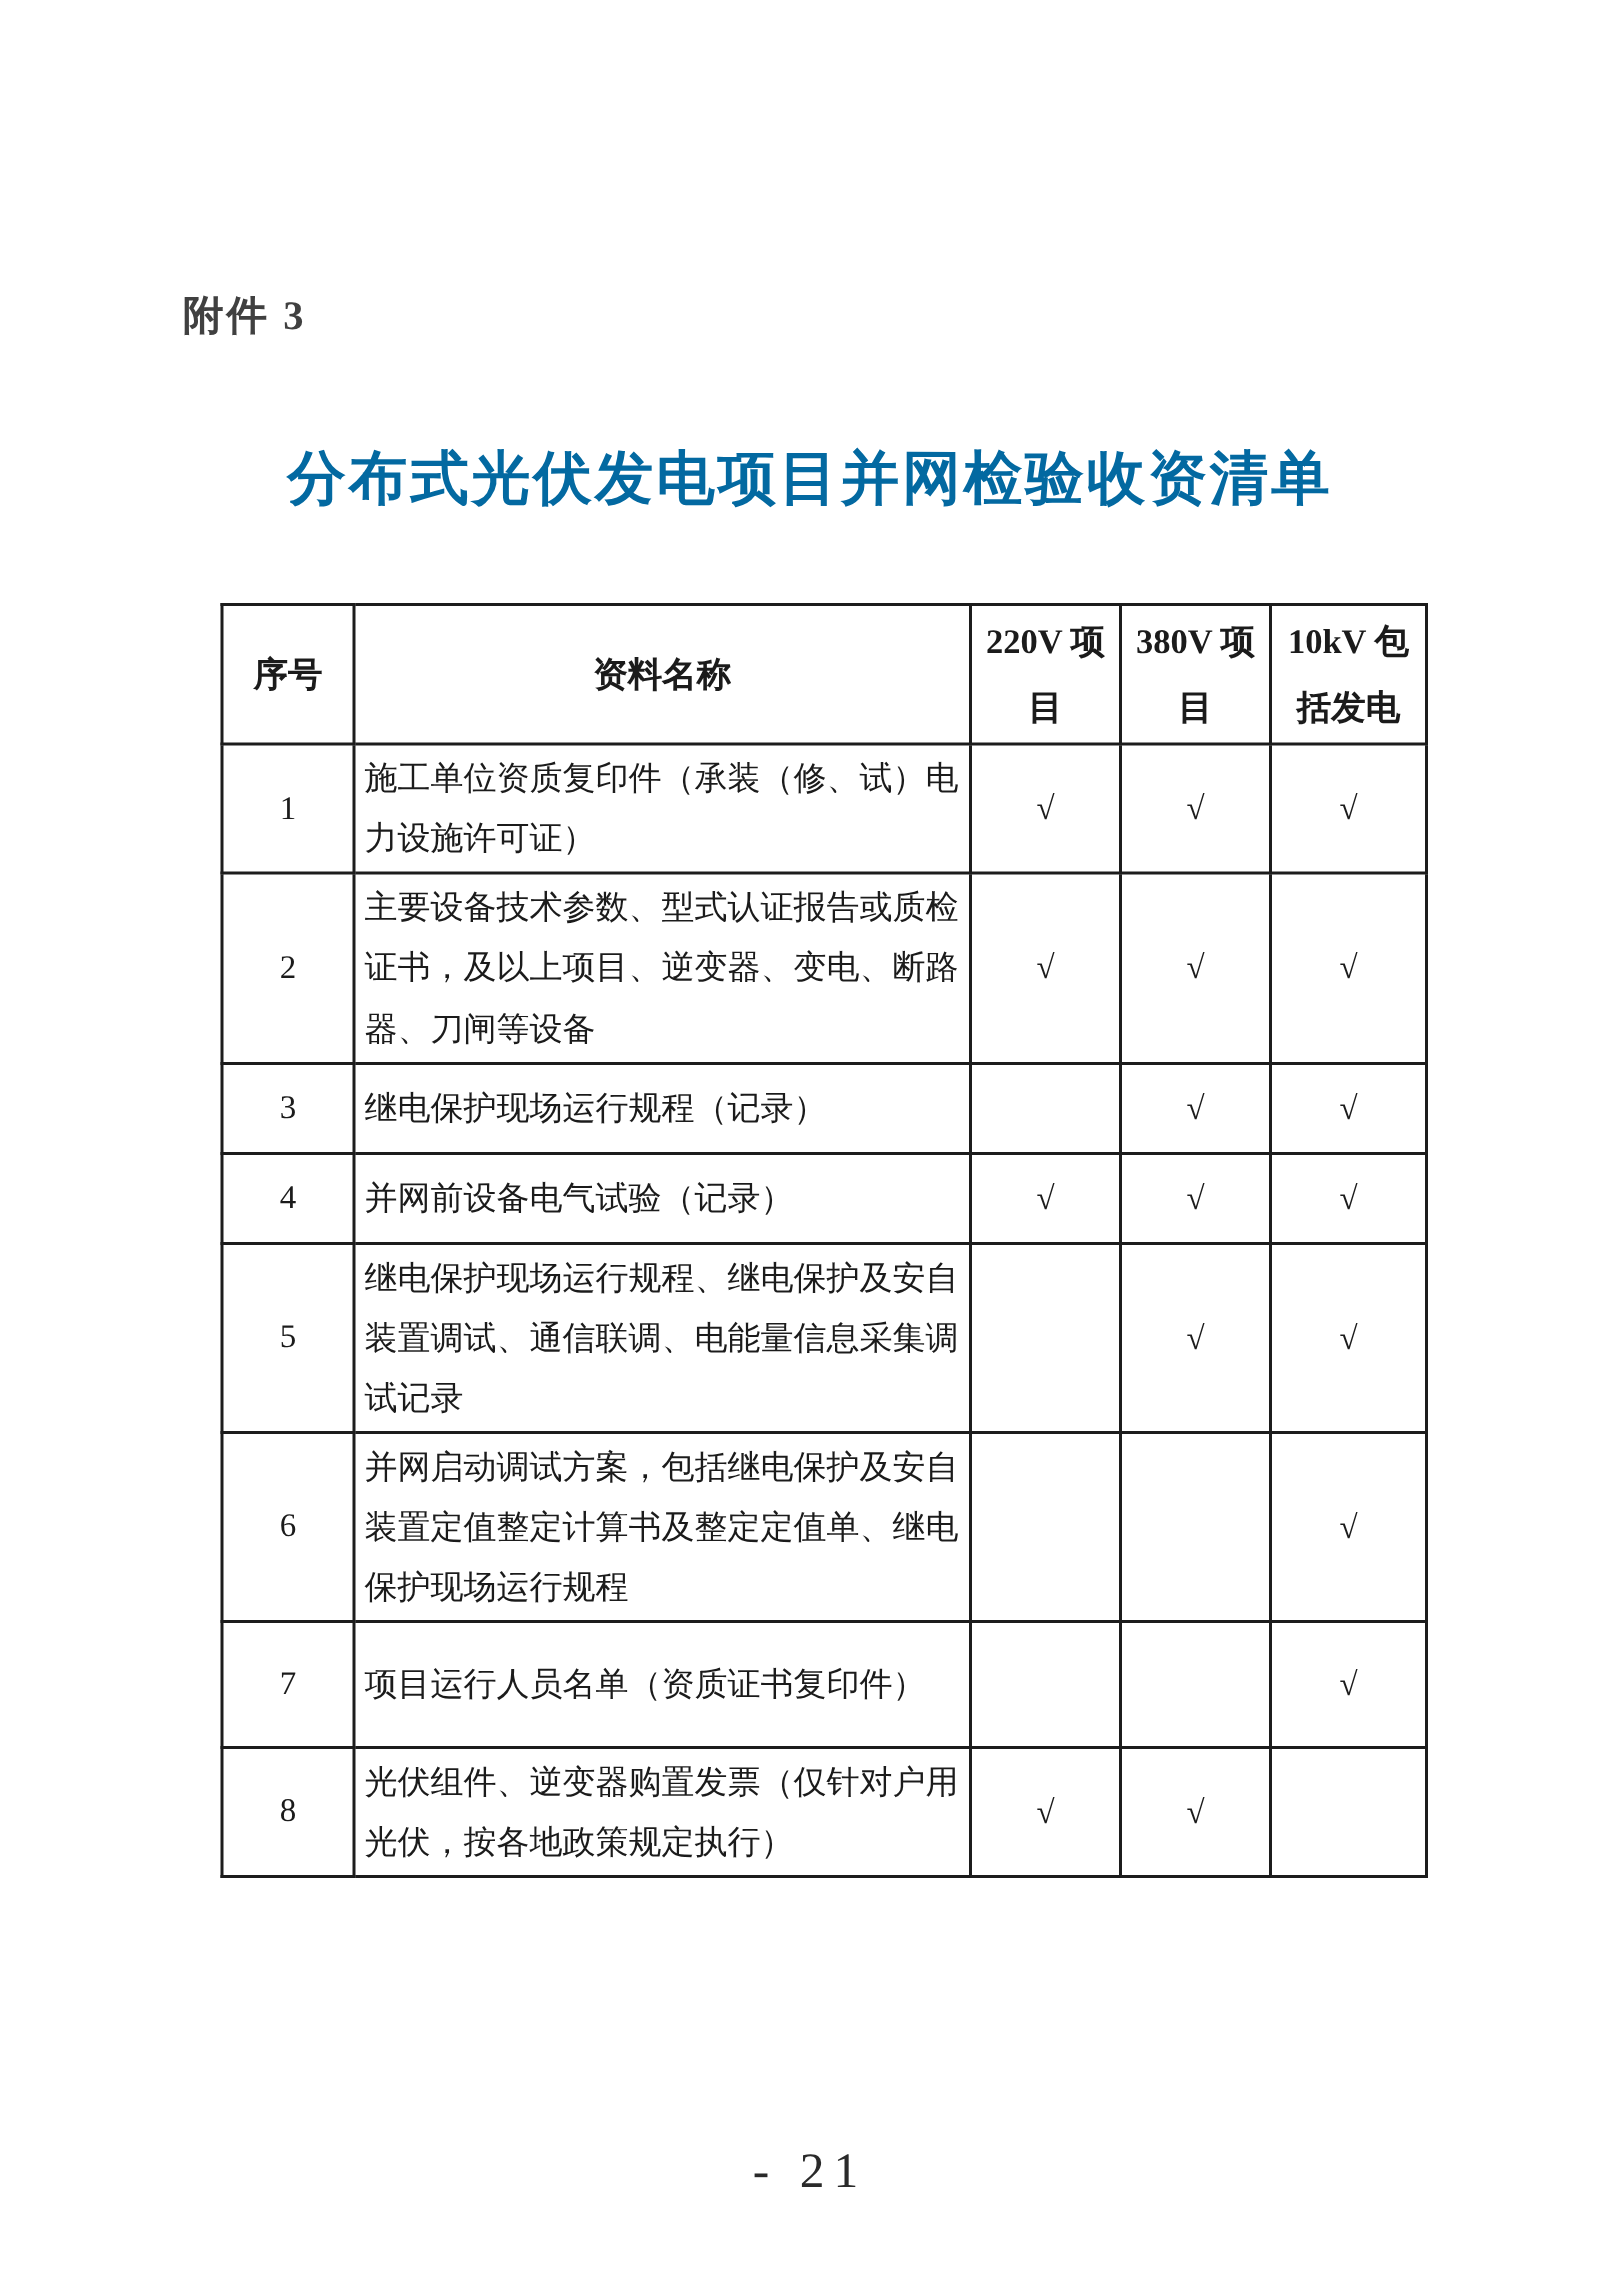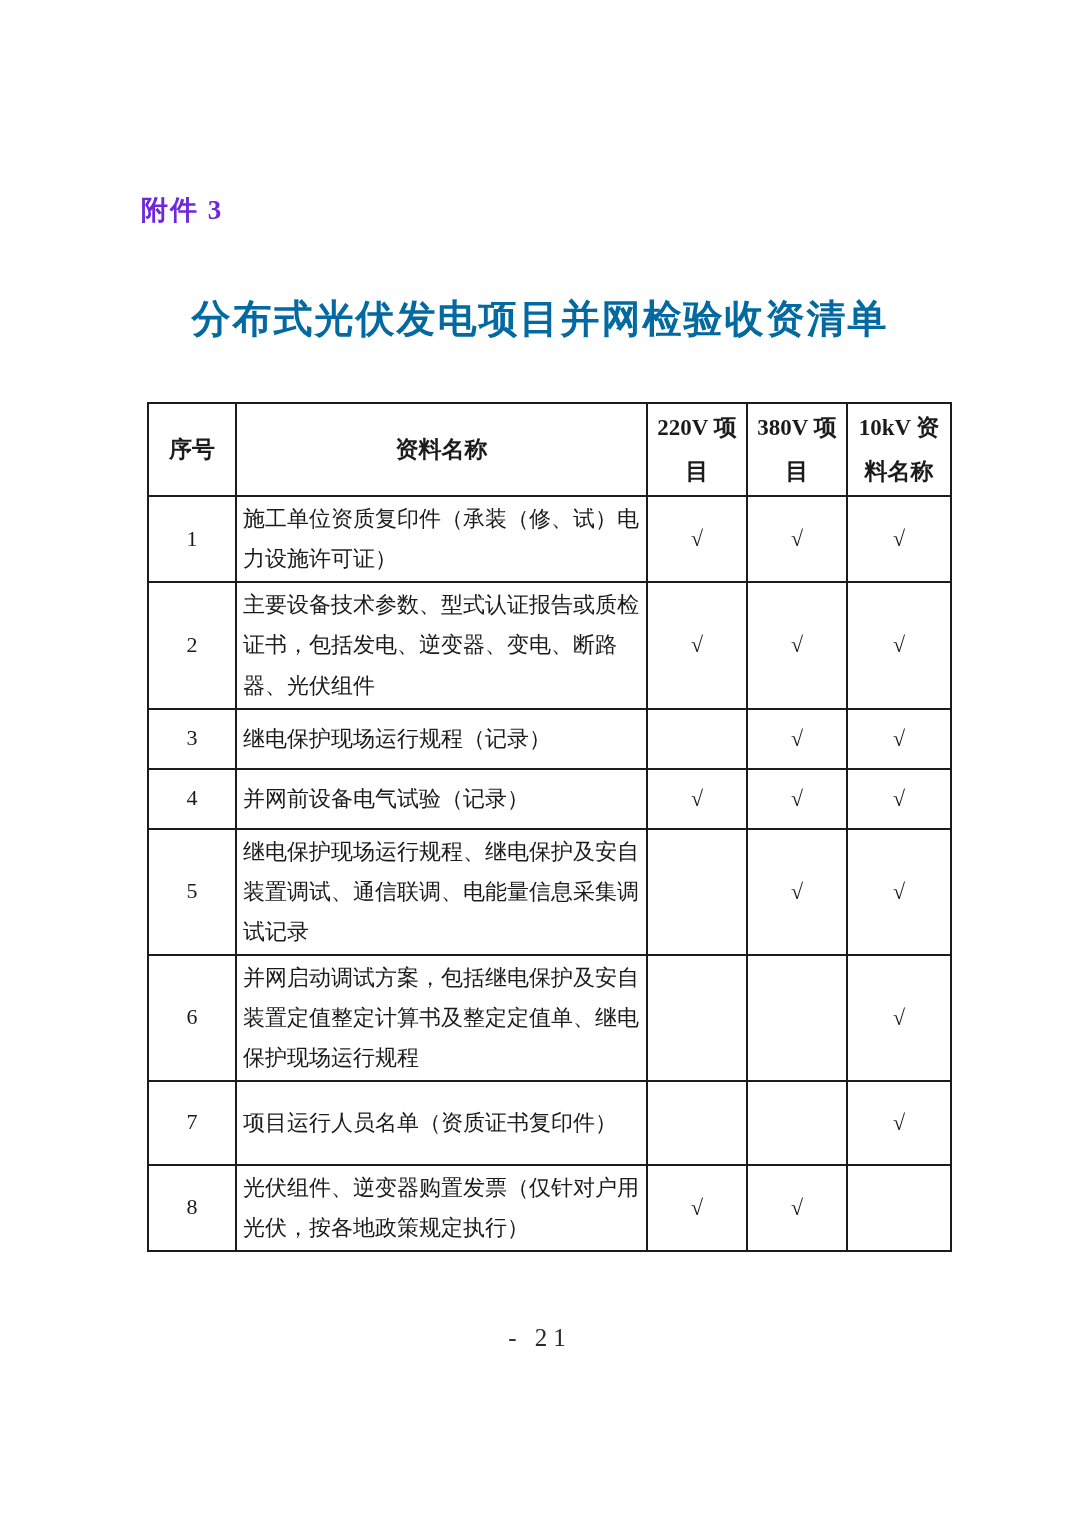--- a/index.html
+++ b/index.html
@@ -11,26 +11,26 @@
   }
   .page {
     position: relative;
     width: 1080px;
     height: 1527px;
     background: #ffffff;
     overflow: hidden;
   }
   .attachment-label {
     position: absolute;
-    left: 141px;
+    left: 122px;
     top: 192px;
     font-size: 27px;
     font-weight: bold;
     letter-spacing: 2px;
-    color: #6d28d9;
+    color: #404040;
   }
   .doc-title {
     position: absolute;
     left: 0;
     top: 292px;
     width: 100%;
     text-align: center;
     font-size: 39px;
     font-weight: bold;
     letter-spacing: 2px;
@@ -82,24 +82,24 @@
   tr.row-2  { height: 126px; }
   tr.row-3  { height: 60px; }
   tr.row-4  { height: 60px; }
   tr.row-5  { height: 118px; }
   tr.row-6  { height: 118px; }
   tr.row-7  { height: 84px; }
   tr.row-8  { height: 82px; }
   .page-footer {
     position: absolute;
     left: 0;
-    top: 1324px;
+    top: 1430px;
     width: 100%;
     text-align: center;
-    font-size: 25px;
+    font-size: 33px;
     letter-spacing: 6px;
     color: #2a2a2a;
   }
 </style>
 </head>
 <body>
 
 <div class="page">
 
   <div class="attachment-label">附件 3</div>
@@ -113,34 +113,34 @@
       <col style="width:100px">
       <col style="width:100px">
       <col style="width:104px">
     </colgroup>
     <thead>
       <tr class="row-h">
         <th>序号</th>
         <th>资料名称</th>
         <th>220V 项目</th>
         <th>380V 项目</th>
-        <th>10kV 资料名称</th>
+        <th>10kV 包括发电</th>
       </tr>
     </thead>
     <tbody>
       <tr class="row-1">
         <td class="cell-no">1</td>
         <td class="cell-name">施工单位资质复印件（承装（修、试）电力设施许可证）</td>
         <td class="cell-mark">√</td>
         <td class="cell-mark">√</td>
         <td class="cell-mark">√</td>
       </tr>
       <tr class="row-2">
         <td class="cell-no">2</td>
-        <td class="cell-name">主要设备技术参数、型式认证报告或质检证书，包括发电、逆变器、变电、断路器、光伏组件</td>
+        <td class="cell-name">主要设备技术参数、型式认证报告或质检证书，及以上项目、逆变器、变电、断路器、刀闸等设备</td>
         <td class="cell-mark">√</td>
         <td class="cell-mark">√</td>
         <td class="cell-mark">√</td>
       </tr>
       <tr class="row-3">
         <td class="cell-no">3</td>
         <td class="cell-name">继电保护现场运行规程（记录）</td>
         <td class="cell-mark"></td>
         <td class="cell-mark">√</td>
         <td class="cell-mark">√</td>

